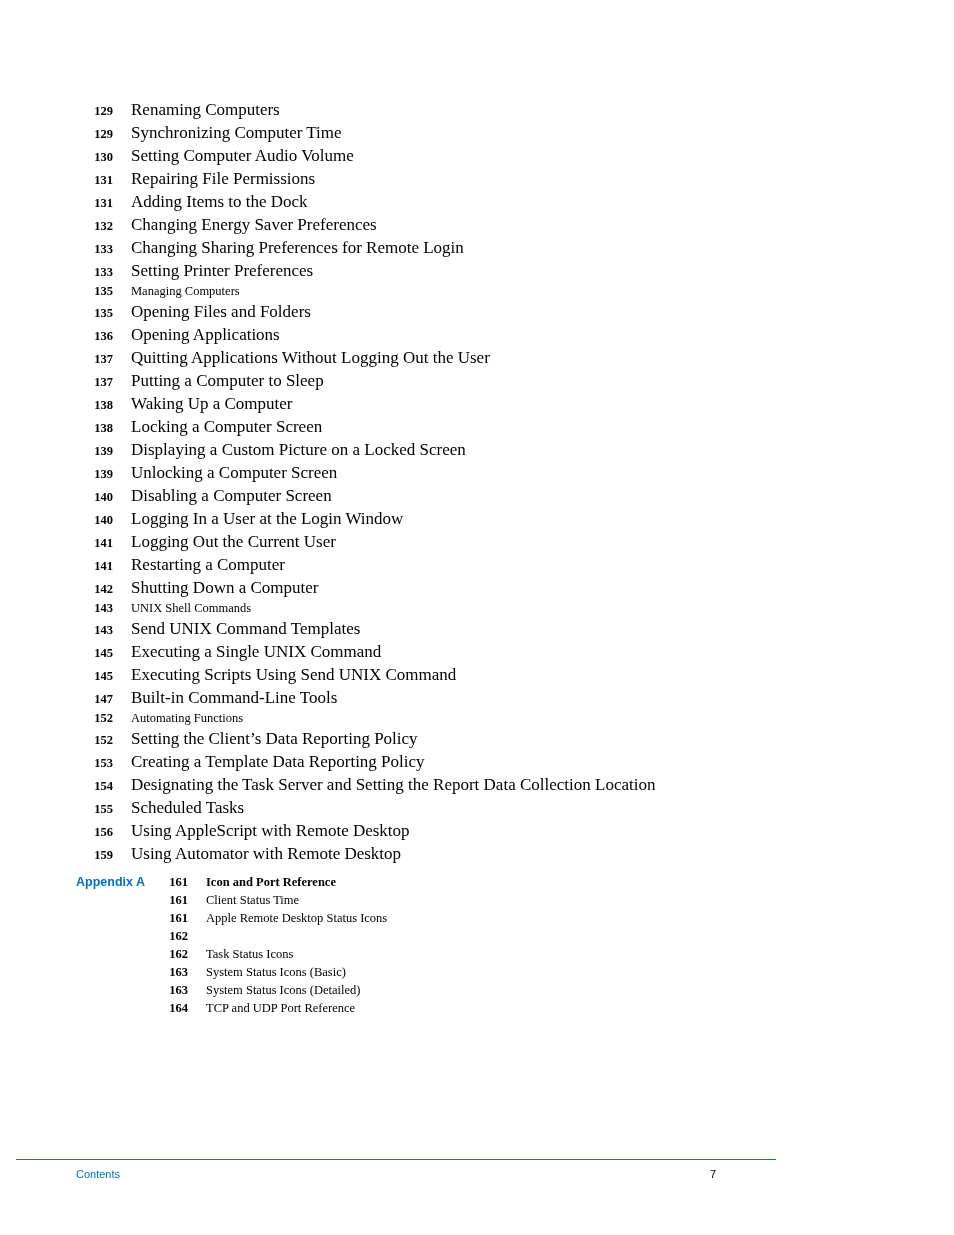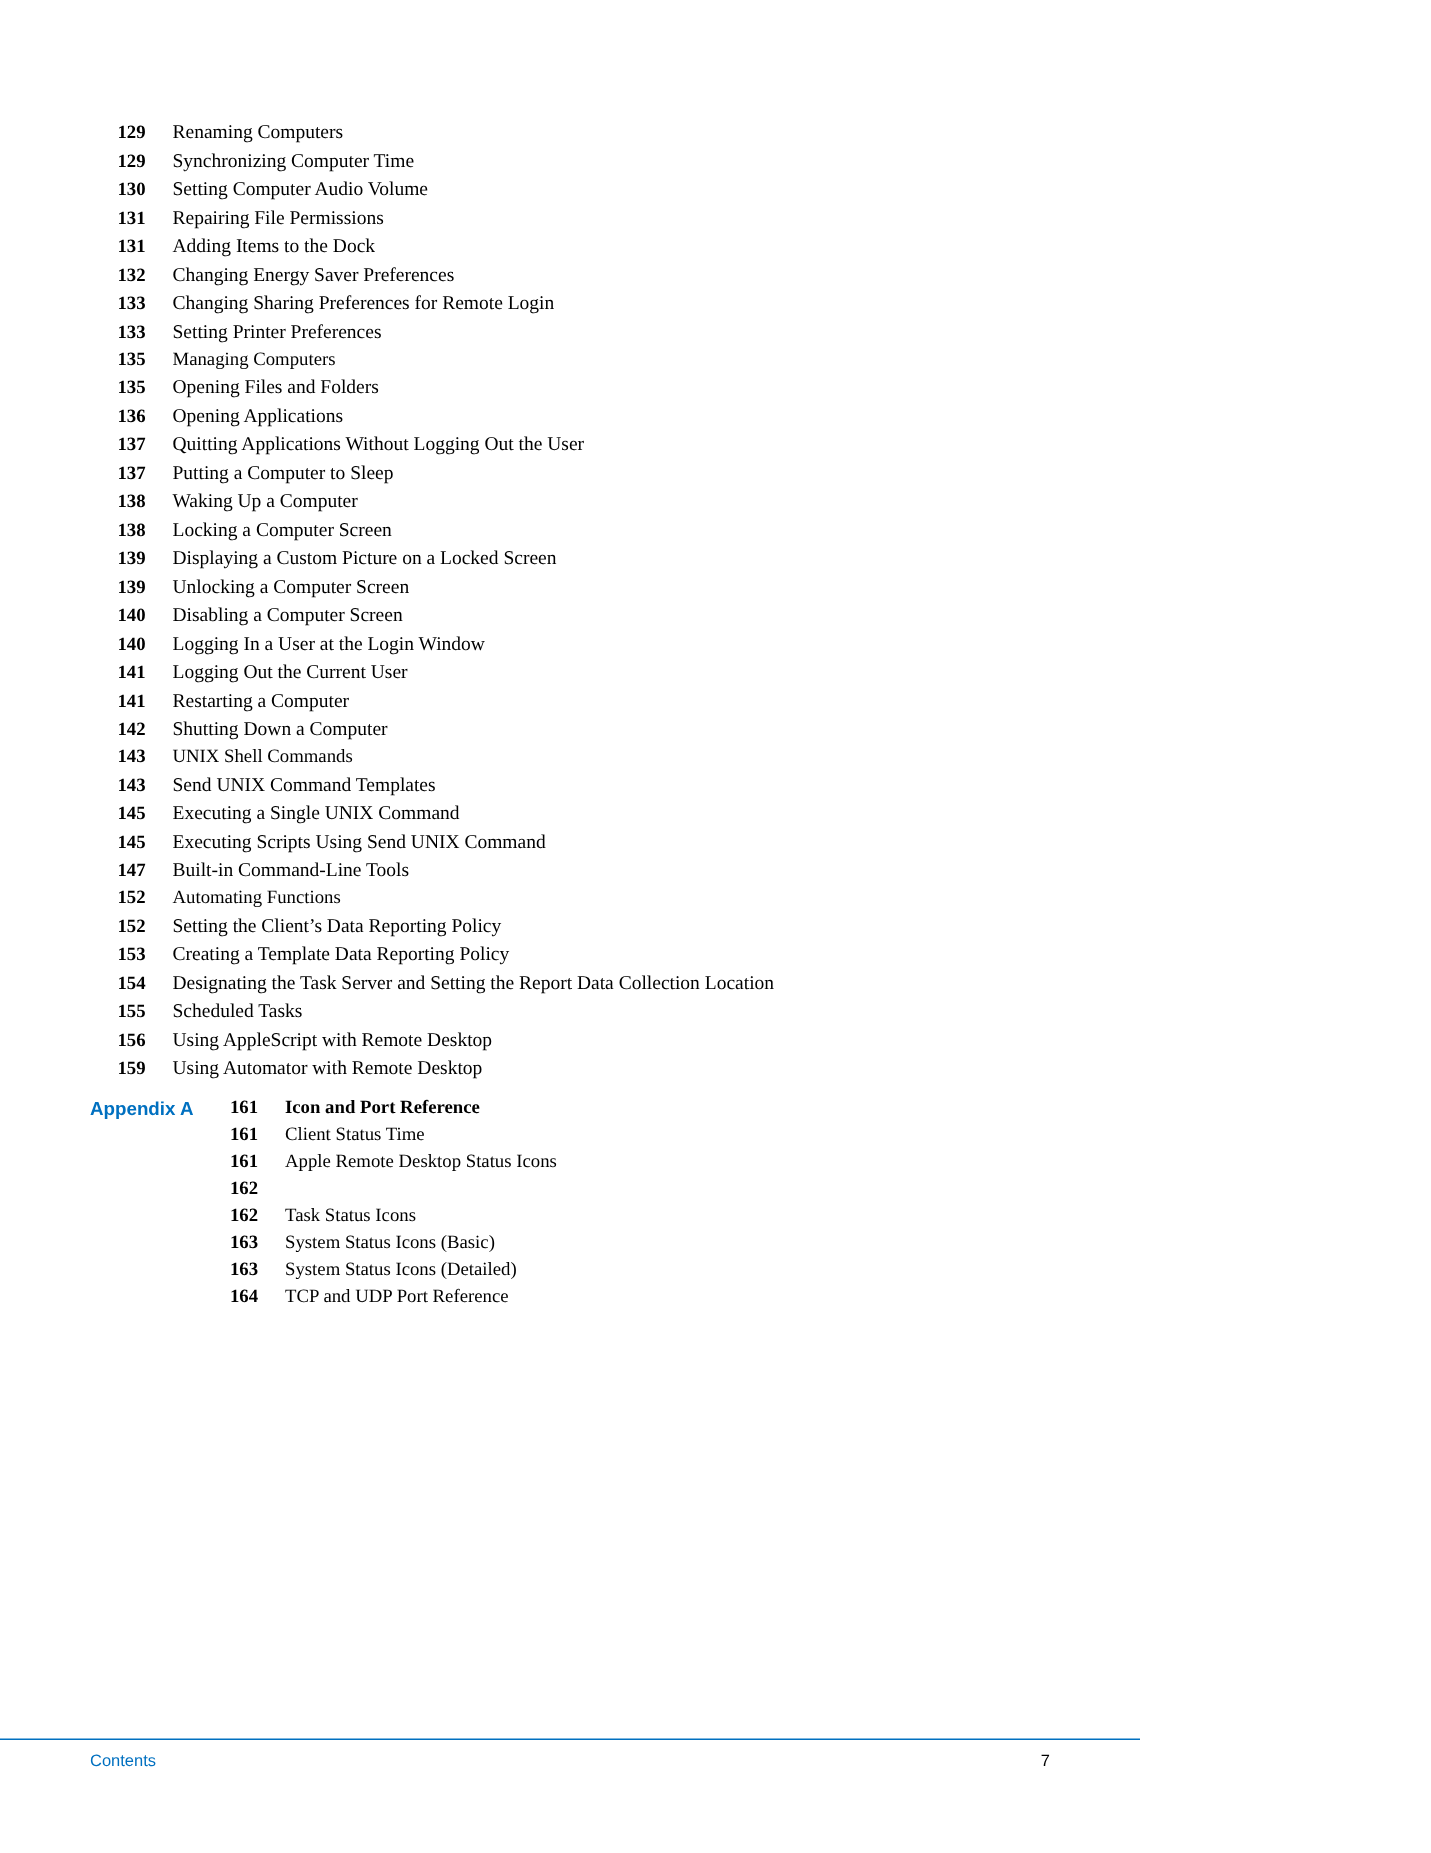--- a/index.html
+++ b/index.html
@@ -14,54 +14,55 @@
       background: #ffffff;
       font-family: 'Times New Roman', Times, serif;
       font-size: 13px;
       color: #000000;
       position: relative;
     }
 
     .page {
       width: 760px;
       min-height: 1235px;
-      padding: 80px 60px 80px 60px;
+      padding: 100px 60px 80px 60px;
       position: relative;
+      margin-left: 16px;
     }
 
     .toc-row {
       display: flex;
       margin-bottom: 3px;
       align-items: baseline;
     }
 
     .toc-number {
       font-weight: bold;
       font-size: 12.5px;
       min-width: 55px;
       text-align: right;
       padding-right: 18px;
       flex-shrink: 0;
     }
 
     .toc-label {
-      font-size: 13px;
+      font-size: 17px;
       flex: 1;
     }
 
     .toc-section-label {
       font-size: 12.5px;
       flex: 1;
       
     }
 
     .appendix-row {
       display: flex;
       margin-bottom: 3px;
-      align-items: center;
+      align-items: flex-start;
     }
 
     .appendix-label {
       font-weight: bold;
       color: #0070c0;
       font-size: 12.5px;
       min-width: 90px;
       flex-shrink: 0;
       font-family: 'Helvetica Neue', Helvetica, Arial, sans-serif;
     }

